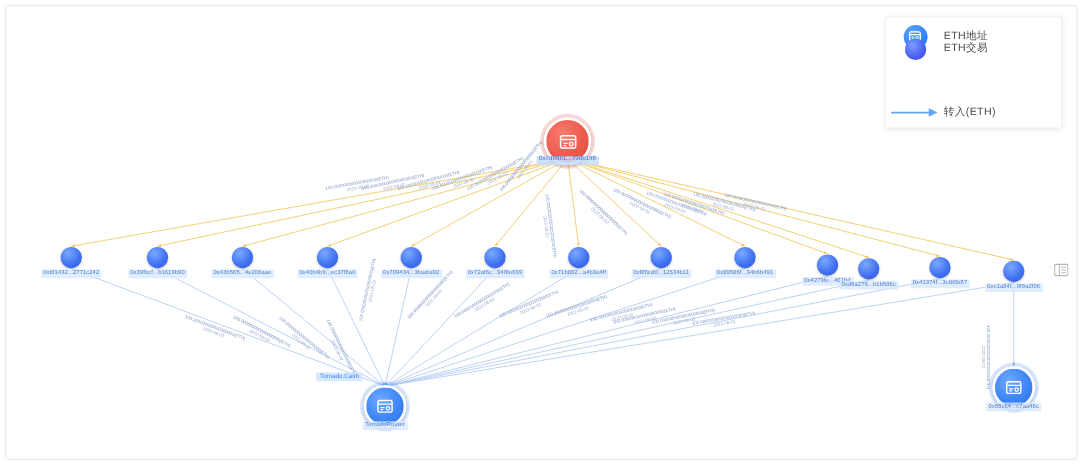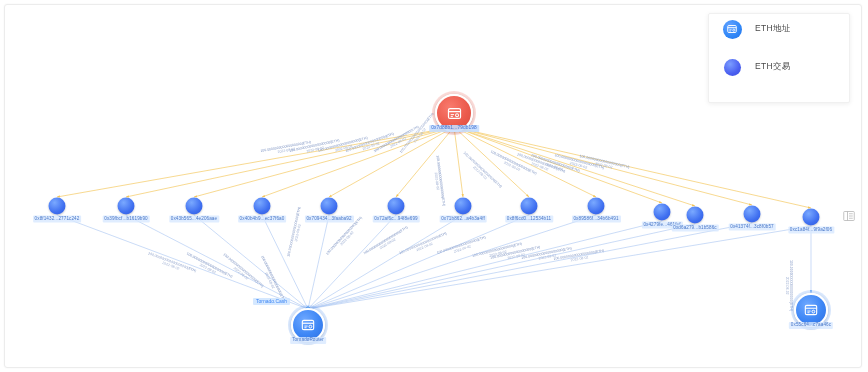--- a/index.html
+++ b/index.html
@@ -400,28 +400,37 @@
               <line x1="3.5" y1="9.4" x2="20.5" y2="9.4" stroke="#fff" stroke-width="1.9"></line>
               <circle cx="15.6" cy="14.4" r="2.1" fill="none" stroke="#fff" stroke-width="1.6"></circle>
               <line x1="6.6" y1="13.6" x2="11.4" y2="13.6" stroke="#fff" stroke-width="1.5"></line>
               <line x1="6.6" y1="16.1" x2="9.8" y2="16.1" stroke="#fff" stroke-width="1.5"></line>
             </svg>
           </span>
         </span>
         <span class="legend-text">ETH地址</span>
       </div>
 
-      <div class="legend-row" style="top:42px">
+      <div class="legend-row" style="top:14px">
         <span class="legend-sym">
           <span class="leg-circle-plain"></span>
         </span>
         <span class="legend-text">ETH交易</span>
       </div>
 
 
+      <div class="legend-row" style="top:65px">
+        <span class="legend-sym">
+          <svg class="leg-arrow" viewBox="0 0 40 10">
+            <line x1="1" y1="5" x2="32" y2="5" stroke="#62a5f0" stroke-width="1.4"></line>
+            <path d="M31,1.6 L38,5 L31,8.4 z" fill="#62a5f0"></path>
+          </svg>
+        </span>
+        <span class="legend-text">转入(ETH)</span>
+      </div>
     </div>
 
     <div id="side-control">
       <svg width="12" height="12" viewBox="0 0 16 16">
         <rect x="1" y="2" width="14" height="12" rx="1" fill="none" stroke="#8a8a8a" stroke-width="1.1"></rect>
         <line x1="6" y1="2" x2="6" y2="14" stroke="#8a8a8a" stroke-width="1.1"></line>
         <line x1="8" y1="5" x2="13" y2="5" stroke="#8a8a8a" stroke-width="1"></line>
         <line x1="8" y1="8" x2="13" y2="8" stroke="#8a8a8a" stroke-width="1"></line>
         <line x1="8" y1="11" x2="13" y2="11" stroke="#8a8a8a" stroke-width="1"></line>
       </svg>

